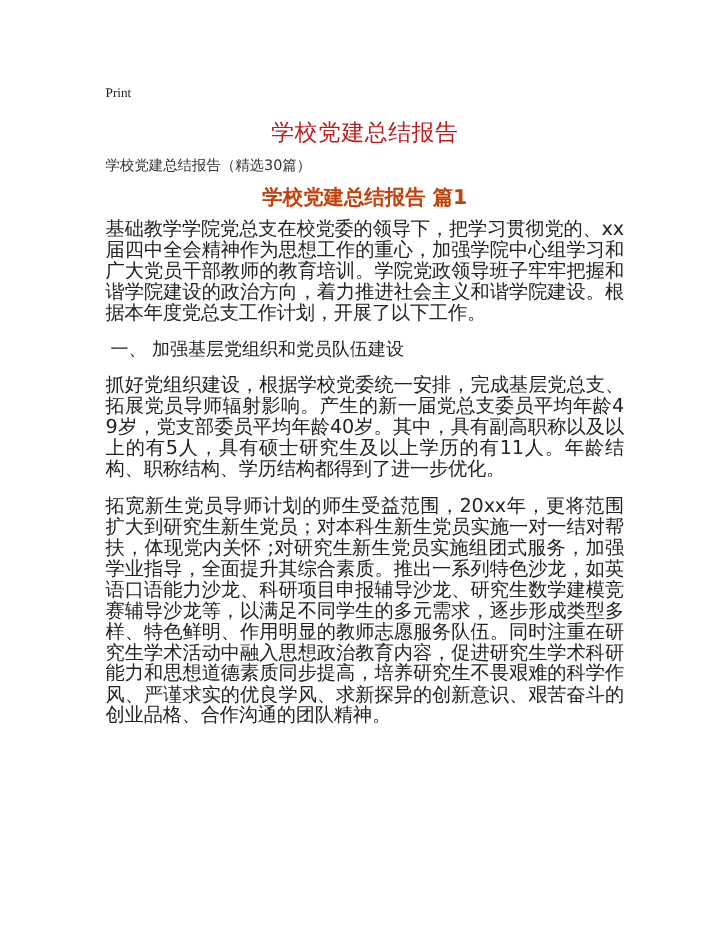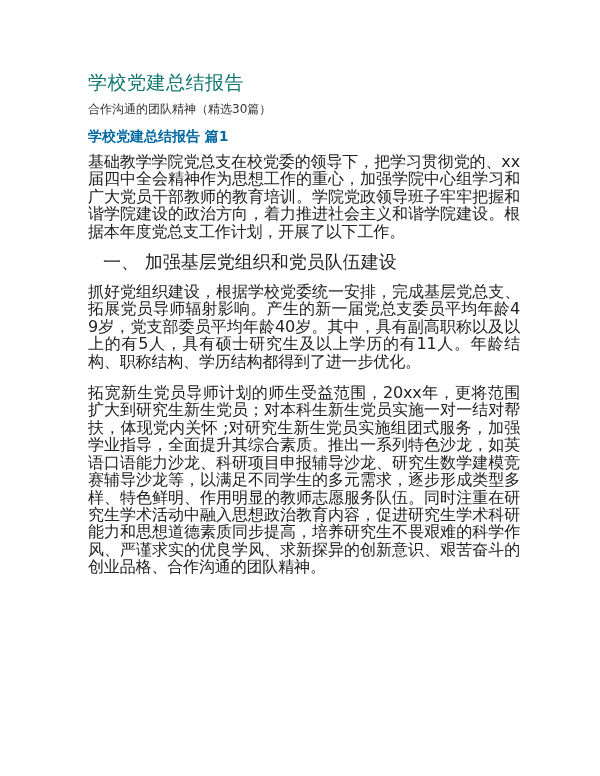--- a/index.html
+++ b/index.html
@@ -6,44 +6,46 @@
     body {
       width: 600px; height: 776px; overflow: hidden; position: relative;
       font-family: "DejaVu Sans", sans-serif; color: #1a1a1a;
     }
     .page { position: absolute; left: 88px; top: 70px; width: 432px; }
     .print-label {
       font-family: "Liberation Serif", serif; font-size: 11px; color: #222;
       height: 16px; line-height: 16px; margin-bottom: 13px;
     }
     .doc-title {
-      font-size: 19px; line-height: 24px; height: 24px;
-      margin: 0 0 7px 0; font-weight: normal; color: #0f766e; letter-spacing: 0.5px;
+      text-align: center; font-size: 19px; line-height: 24px; height: 24px;
+      margin: 0 0 7px 0; font-weight: normal; color: #b91c1c; letter-spacing: 0.5px;
     }
     .subtitle {
       font-size: 12px; line-height: 16px; color: #333; margin-bottom: 11px;
     }
     .section-heading {
-      font-size: 14px; line-height: 16px; font-weight: bold; color: #0369a1;
+      font-size: 17px; line-height: 16px; font-weight: bold; color: #c2410c;
       margin-bottom: 9px;
+      text-align: center;
     }
     .para {
       font-size: 16px; line-height: 17.4px; color: #222; margin: 0 0 14px 0;
       text-align: justify; letter-spacing: -0.15px; word-break: break-all;
     }
     .sub-heading {
-      font-size: 18px; line-height: 16px; color: #222; margin: 0 0 13px 15px;
+      font-size: 15px; line-height: 16px; color: #222; margin: 0 0 13px 4px;
     }
   </style>
 </head>
 <body>
 
 <div class="page">
+  <div class="print-label">Print</div>
   <h1 class="doc-title">学校党建总结报告</h1>
-  <div class="subtitle">合作沟通的团队精神（精选30篇）</div>
+  <div class="subtitle">学校党建总结报告（精选30篇）</div>
   <div class="section-heading">学校党建总结报告 篇1</div>
 
   <p class="para">基础教学学院党总支在校党委的领导下，把学习贯彻党的、xx届四中全会精神作为思想工作的重心，加强学院中心组学习和广大党员干部教师的教育培训。学院党政领导班子牢牢把握和谐学院建设的政治方向，着力推进社会主义和谐学院建设。根据本年度党总支工作计划，开展了以下工作。</p>
 
   <div class="sub-heading">一、 加强基层党组织和党员队伍建设</div>
   <p class="para">抓好党组织建设，根据学校党委统一安排，完成基层党总支、拓展党员导师辐射影响。产生的新一届党总支委员平均年龄49岁，党支部委员平均年龄40岁。其中，具有副高职称以及以上的有5人，具有硕士研究生及以上学历的有11人。年龄结构、职称结构、学历结构都得到了进一步优化。</p>
 
   <p class="para">拓宽新生党员导师计划的师生受益范围，20xx年，更将范围扩大到研究生新生党员；对本科生新生党员实施一对一结对帮扶，体现党内关怀 ;对研究生新生党员实施组团式服务，加强学业指导，全面提升其综合素质。推出一系列特色沙龙，如英语口语能力沙龙、科研项目申报辅导沙龙、研究生数学建模竞赛辅导沙龙等，以满足不同学生的多元需求，逐步形成类型多样、特色鲜明、作用明显的教师志愿服务队伍。同时注重在研究生学术活动中融入思想政治教育内容，促进研究生学术科研能力和思想道德素质同步提高，培养研究生不畏艰难的科学作风、严谨求实的优良学风、求新探异的创新意识、艰苦奋斗的创业品格、合作沟通的团队精神。</p>
 </div>
 

